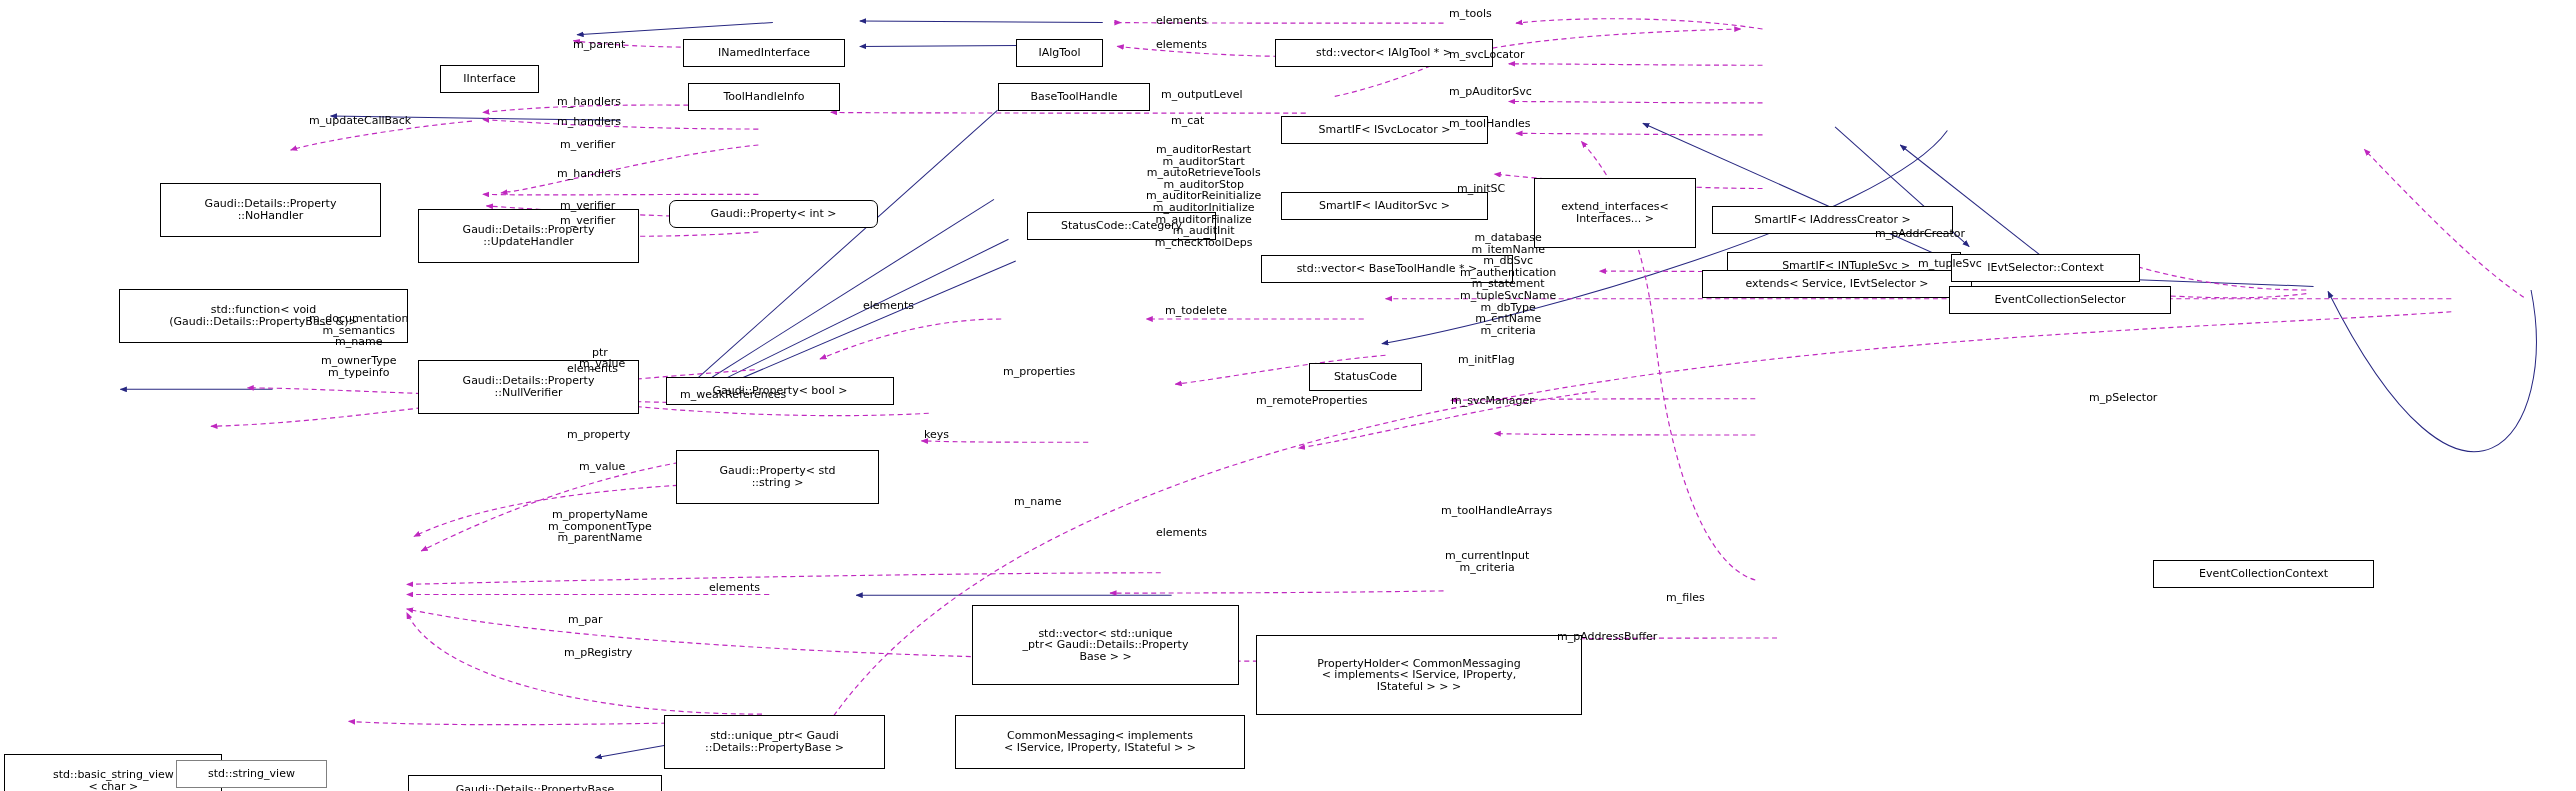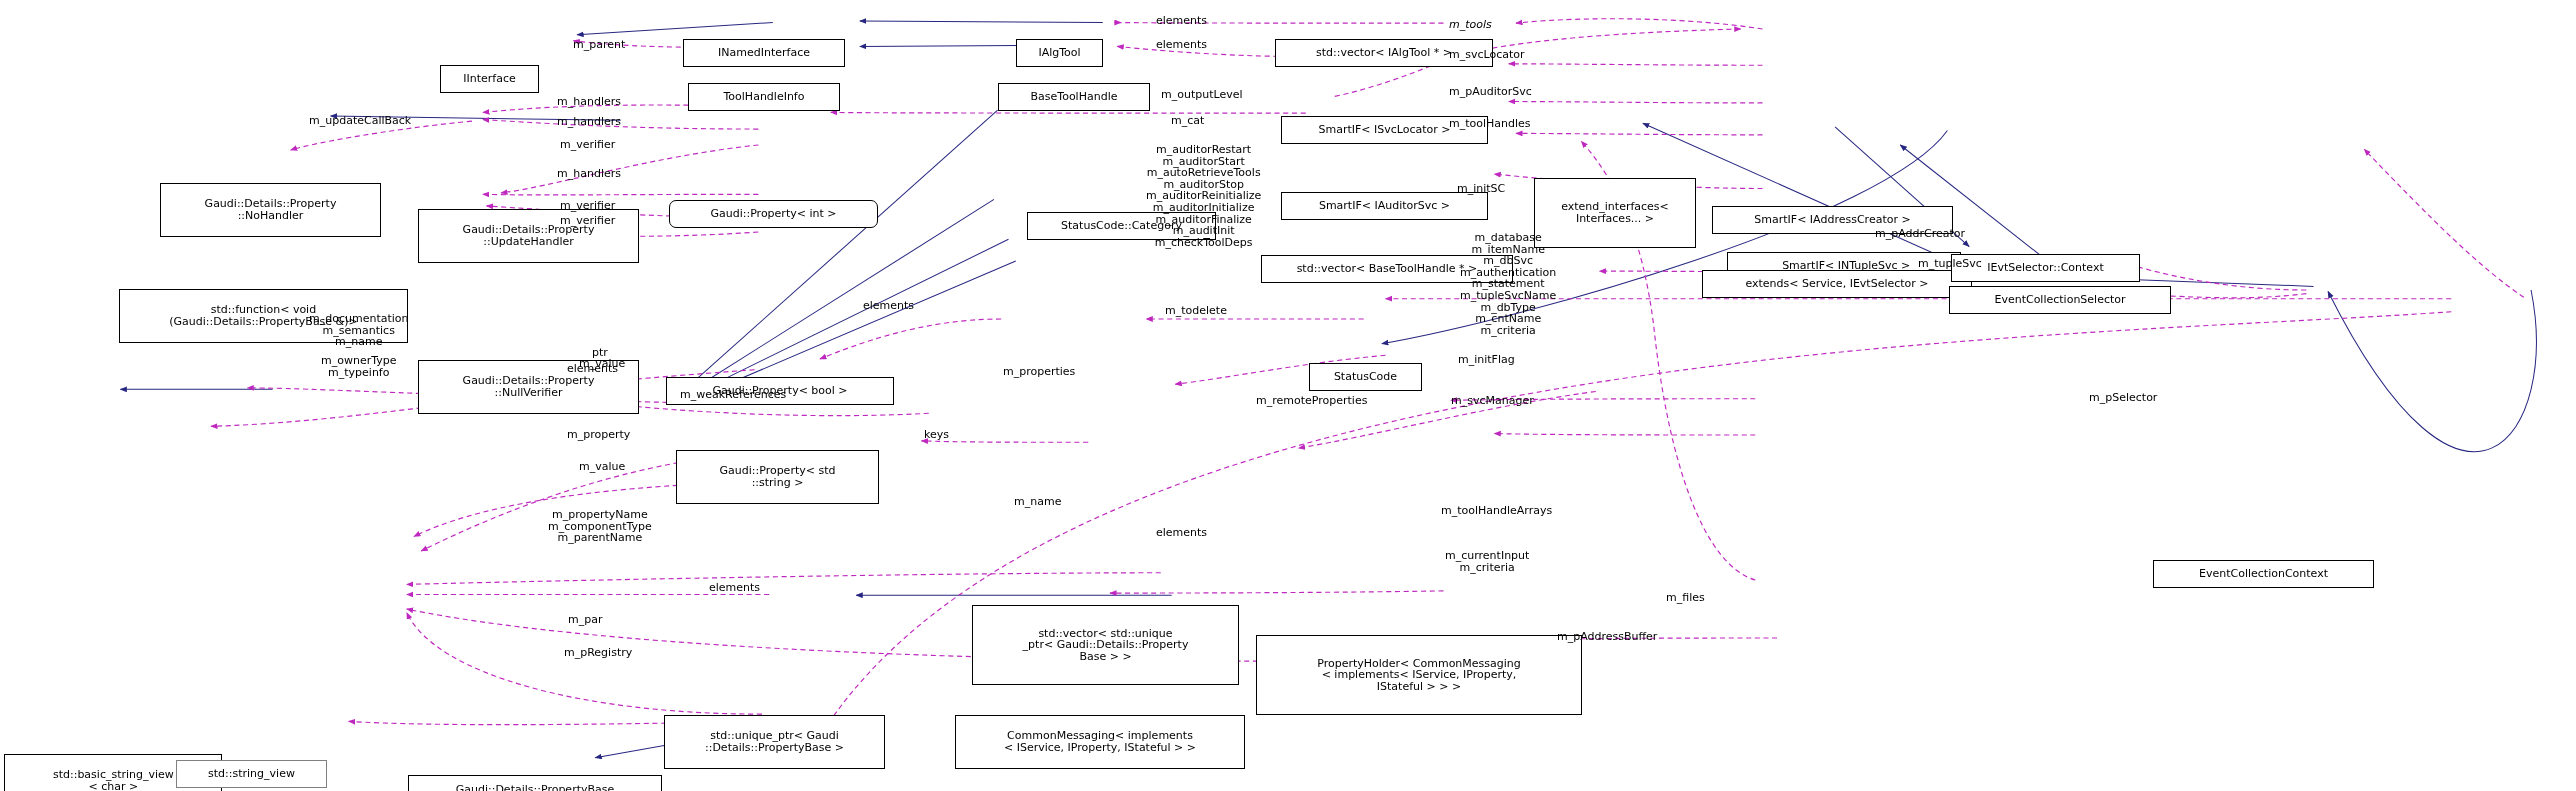--- a/index.html
+++ b/index.html
@@ -213,21 +213,21 @@
       <div class="node thick" style="left: 1727px; top: 252px; width: 234px; height: 27.6px; padding-left: 8px;">SmartIF&lt; INTupleSvc &gt;</div>
       <div class="node thick" style="left: 1702px; top: 270px; width: 270px; height: 27.6px;">extends&lt; Service, IEvtSelector &gt;</div>
       <div class="node thick" style="left: 1951px; top: 254px; width: 189px; height: 27.6px;">IEvtSelector::Context</div>
       <div class="node thick" style="left: 1949px; top: 286px; width: 222px; height: 27.6px;">EventCollectionSelector</div>
       <div class="node thick" style="left: 2153px; top: 560px; width: 221px; height: 27.6px;">EventCollectionContext</div>
     </div>
   <div id="labels">
       <div class="edge-label" style="left: 573px; top: 39px;">m_parent</div>
       <div class="edge-label" style="left: 1156px; top: 14.5px;">elements</div>
       <div class="edge-label" style="left: 1156px; top: 39px;">elements</div>
-      <div class="edge-label" style="left: 1449px; top: 19px; font-style: italic;">m_tools</div>
+      <div class="edge-label" style="left: 1449px; top: 8px;">m_tools</div>
       <div class="edge-label" style="left: 1449px; top: 49px;">m_svcLocator</div>
       <div class="edge-label" style="left: 1449px; top: 86px;">m_pAuditorSvc</div>
       <div class="edge-label" style="left: 1449px; top: 118px;">m_toolHandles</div>
       <div class="edge-label" style="left: 309px; top: 115px;">m_updateCallBack</div>
       <div class="edge-label" style="left: 557px; top: 96px;">m_handlers</div>
       <div class="edge-label" style="left: 557px; top: 116px;">m_handlers</div>
       <div class="edge-label" style="left: 560px; top: 139px;">m_verifier</div>
       <div class="edge-label" style="left: 557px; top: 168px;">m_handlers</div>
       <div class="edge-label" style="left: 560px; top: 200px;">m_verifier</div>
       <div class="edge-label" style="left: 560px; top: 215px;">m_verifier</div>

